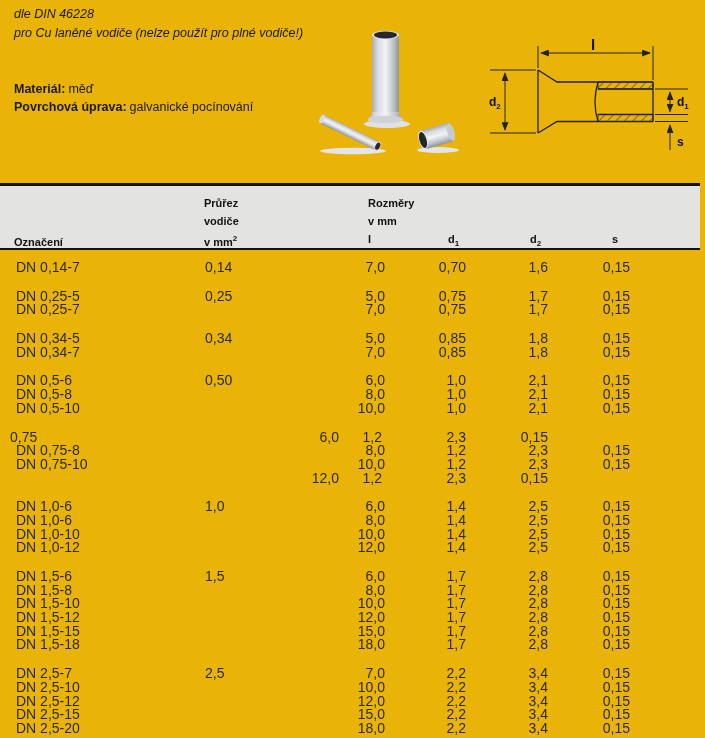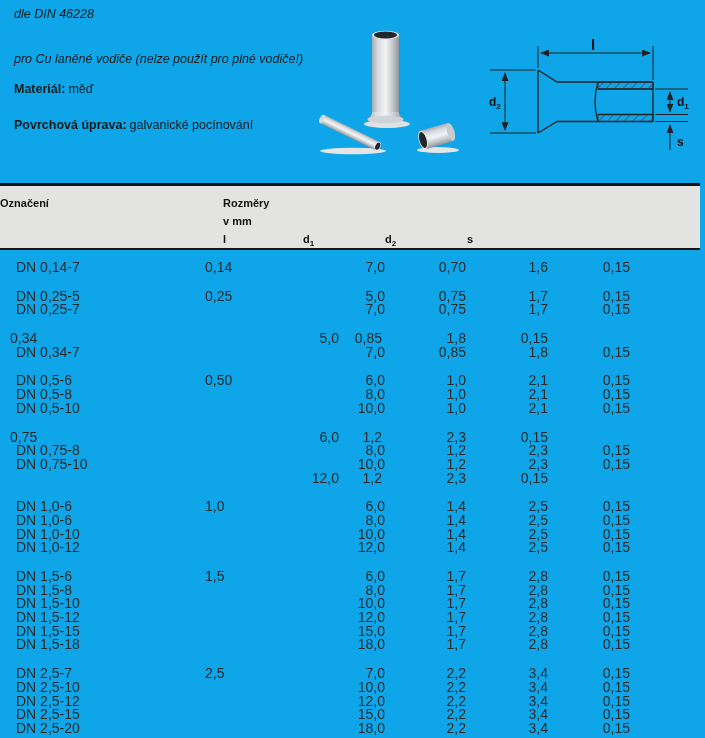--- a/index.html
+++ b/index.html
@@ -1,41 +1,41 @@
 <!DOCTYPE html>
 <html><head>
 <meta charset="utf-8">
 <style>
   html,body{margin:0;padding:0;background:#fff;}
   .page{
-    position:relative;width:705px;height:738px;background:#0ea5e9;
+    position:relative;width:705px;height:738px;background:#eab308;
     font-family:"Liberation Sans",sans-serif;color:#1a1a1a;overflow:hidden;
   }
   
   .info-line{position:absolute;left:14px;white-space:nowrap;font-size:12.5px;}
   .it{font-style:italic;}
   .bold{font-weight:bold;}
   #line-din{top:7px;}
-  #line-usage{top:52px;}
+  #line-usage{top:26px;}
   #line-material{top:82px;}
-  #line-surface{top:118px;}
+  #line-surface{top:100px;}
   .val{padding-left:3px;}
   
   .photo{position:absolute;left:295px;top:18px;width:190px;height:160px;}
   .diagram{position:absolute;left:485px;top:22px;width:220px;height:150px;}
   
   .spec-table{position:absolute;left:0;top:183px;width:705px;}
   .thead{
     width:700px;box-sizing:border-box;height:67px;
     border-top:3px solid #121212;border-bottom:2px solid #121212;
     background:#e3e3e1;padding-top:8px;
     display:grid;grid-template-columns:195px 145px 1fr;
     font-size:11px;font-weight:bold;line-height:18px;color:#111;
   }
-  .hc1{}
+  .hc1{padding-left:14px;margin-top:39px;}
   .hc2{padding-left:9px;}
   .dims .dline{padding-left:28px;}
   .subrow{display:grid;grid-template-columns:46px 84px 82px 82px;}
   .sub-l{padding-left:28px;}
   .sub-d1{padding-left:62px;}
   .sub-d2{padding-left:60px;}
   .sub-s{padding-left:60px;}
   sup{font-size:8px;}
   sub{font-size:8px;}
   .tbody{padding-top:11px;font-size:14px;color:#2a2a2a;}
@@ -142,20 +142,25 @@
 
     <text x="108" y="28" text-anchor="middle" font-size="15" font-weight="bold" fill="#111">l</text>
     <text x="4" y="84" font-size="12" font-weight="bold" fill="#111"><tspan>d</tspan><tspan dy="3" font-size="8">2</tspan></text>
     <text x="192" y="84" font-size="12" font-weight="bold" fill="#111"><tspan>d</tspan><tspan dy="3" font-size="8">1</tspan></text>
     <text x="192" y="124" font-size="12" font-weight="bold" fill="#111">s</text>
   </svg>
 
   <div class="spec-table">
     <div class="thead">
       <div class="hc1">Označení</div>
+      <div class="hc2">
+        <div>Průřez</div>
+        <div>vodiče</div>
+        <div><span>v mm</span><sup>2</sup></div>
+      </div>
       <div class="dims">
         <div class="dline">Rozměry</div>
         <div class="dline">v mm</div>
         <div class="subrow">
           <div class="sub-l">l</div>
           <div class="sub-d1"><span>d</span><sub>1</sub></div>
           <div class="sub-d2"><span>d</span><sub>2</sub></div>
           <div class="sub-s">s</div>
         </div>
       </div>
@@ -184,20 +189,21 @@
     <div class="cell-name">DN 0,25-7</div>
     <div class="cell-cross"></div>
     <div class="num c-l">7,0</div>
     <div class="num c-d1">0,75</div>
     <div class="num c-d2">1,7</div>
     <div class="num c-s">0,15</div>
   </div>
         </div>
         <div class="group">
           <div class="row">
+    <div class="cell-name">DN 0,34-5</div>
     <div class="cell-cross">0,34</div>
     <div class="num c-l">5,0</div>
     <div class="num c-d1">0,85</div>
     <div class="num c-d2">1,8</div>
     <div class="num c-s">0,15</div>
   </div>
           <div class="row">
     <div class="cell-name">DN 0,34-7</div>
     <div class="cell-cross"></div>
     <div class="num c-l">7,0</div>

